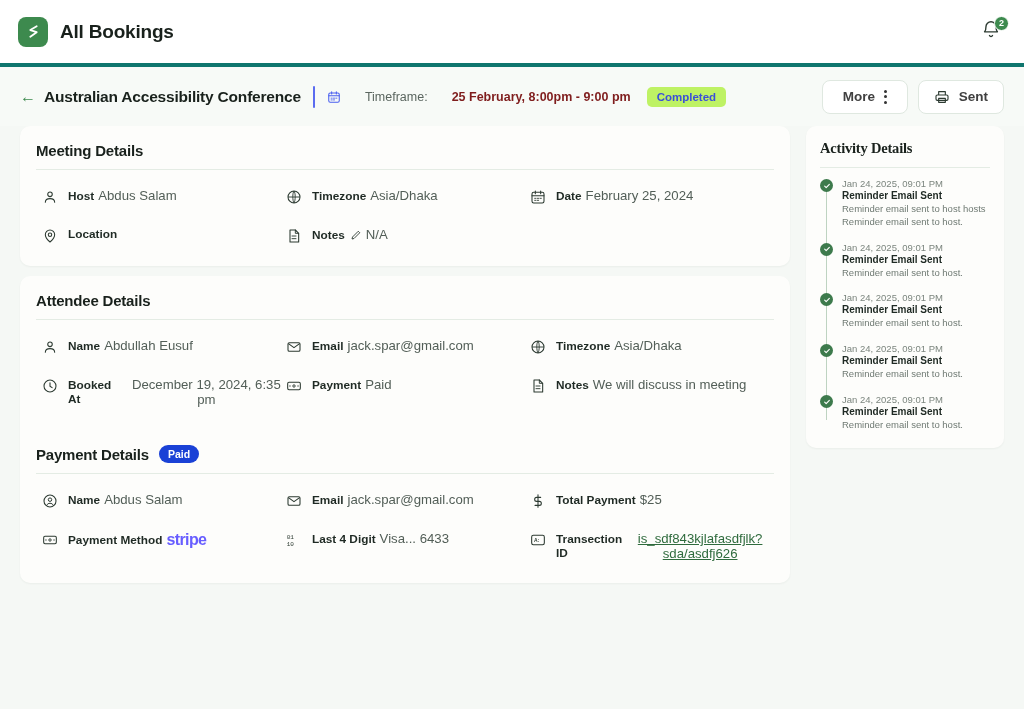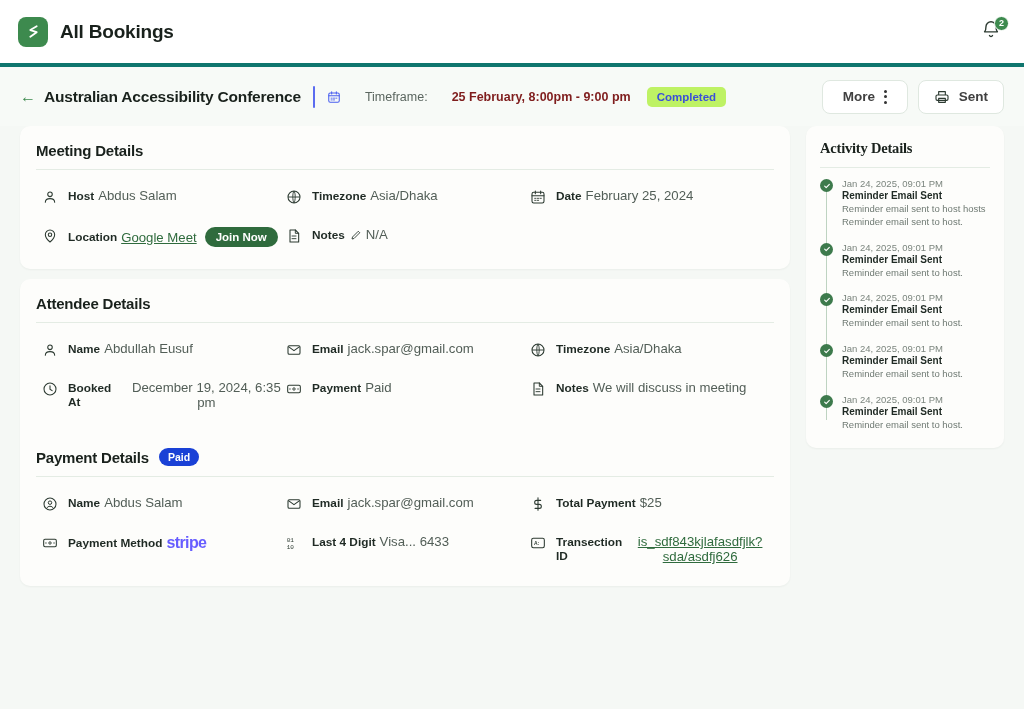--- a/index.html
+++ b/index.html
@@ -280,24 +280,20 @@
 
         <div class="field">
           <span class="f-icon">
             <svg width="16" height="16" viewBox="0 0 24 24" fill="none">
                 <path d="M12 21s7-6.1 7-11a7 7 0 1 0-14 0c0 4.9 7 11 7 11Z" stroke="#2c3a31" stroke-width="1.6" stroke-linejoin="round"></path>
                 <circle cx="12" cy="10" r="2.6" stroke="#2c3a31" stroke-width="1.6"></circle>
               </svg>
           </span>
           <span class="f-body">
             <span class="f-label">Location</span>
-            <span class="value-row">
-              <span class="f-value link">Google Meet</span>
-              <span class="join-pill">Join Now</span>
-            </span>
           </span>
         </div>
 
         <div class="field">
           <span class="f-icon">
             <svg width="16" height="16" viewBox="0 0 24 24" fill="none">
                 <path d="M6 3h8l5 5v13H6z" stroke="#2c3a31" stroke-width="1.6" stroke-linejoin="round"></path>
                 <path d="M14 3v5h5M9 12h6M9 16h6" stroke="#2c3a31" stroke-width="1.4" stroke-linecap="round"></path>
               </svg>
           </span>

